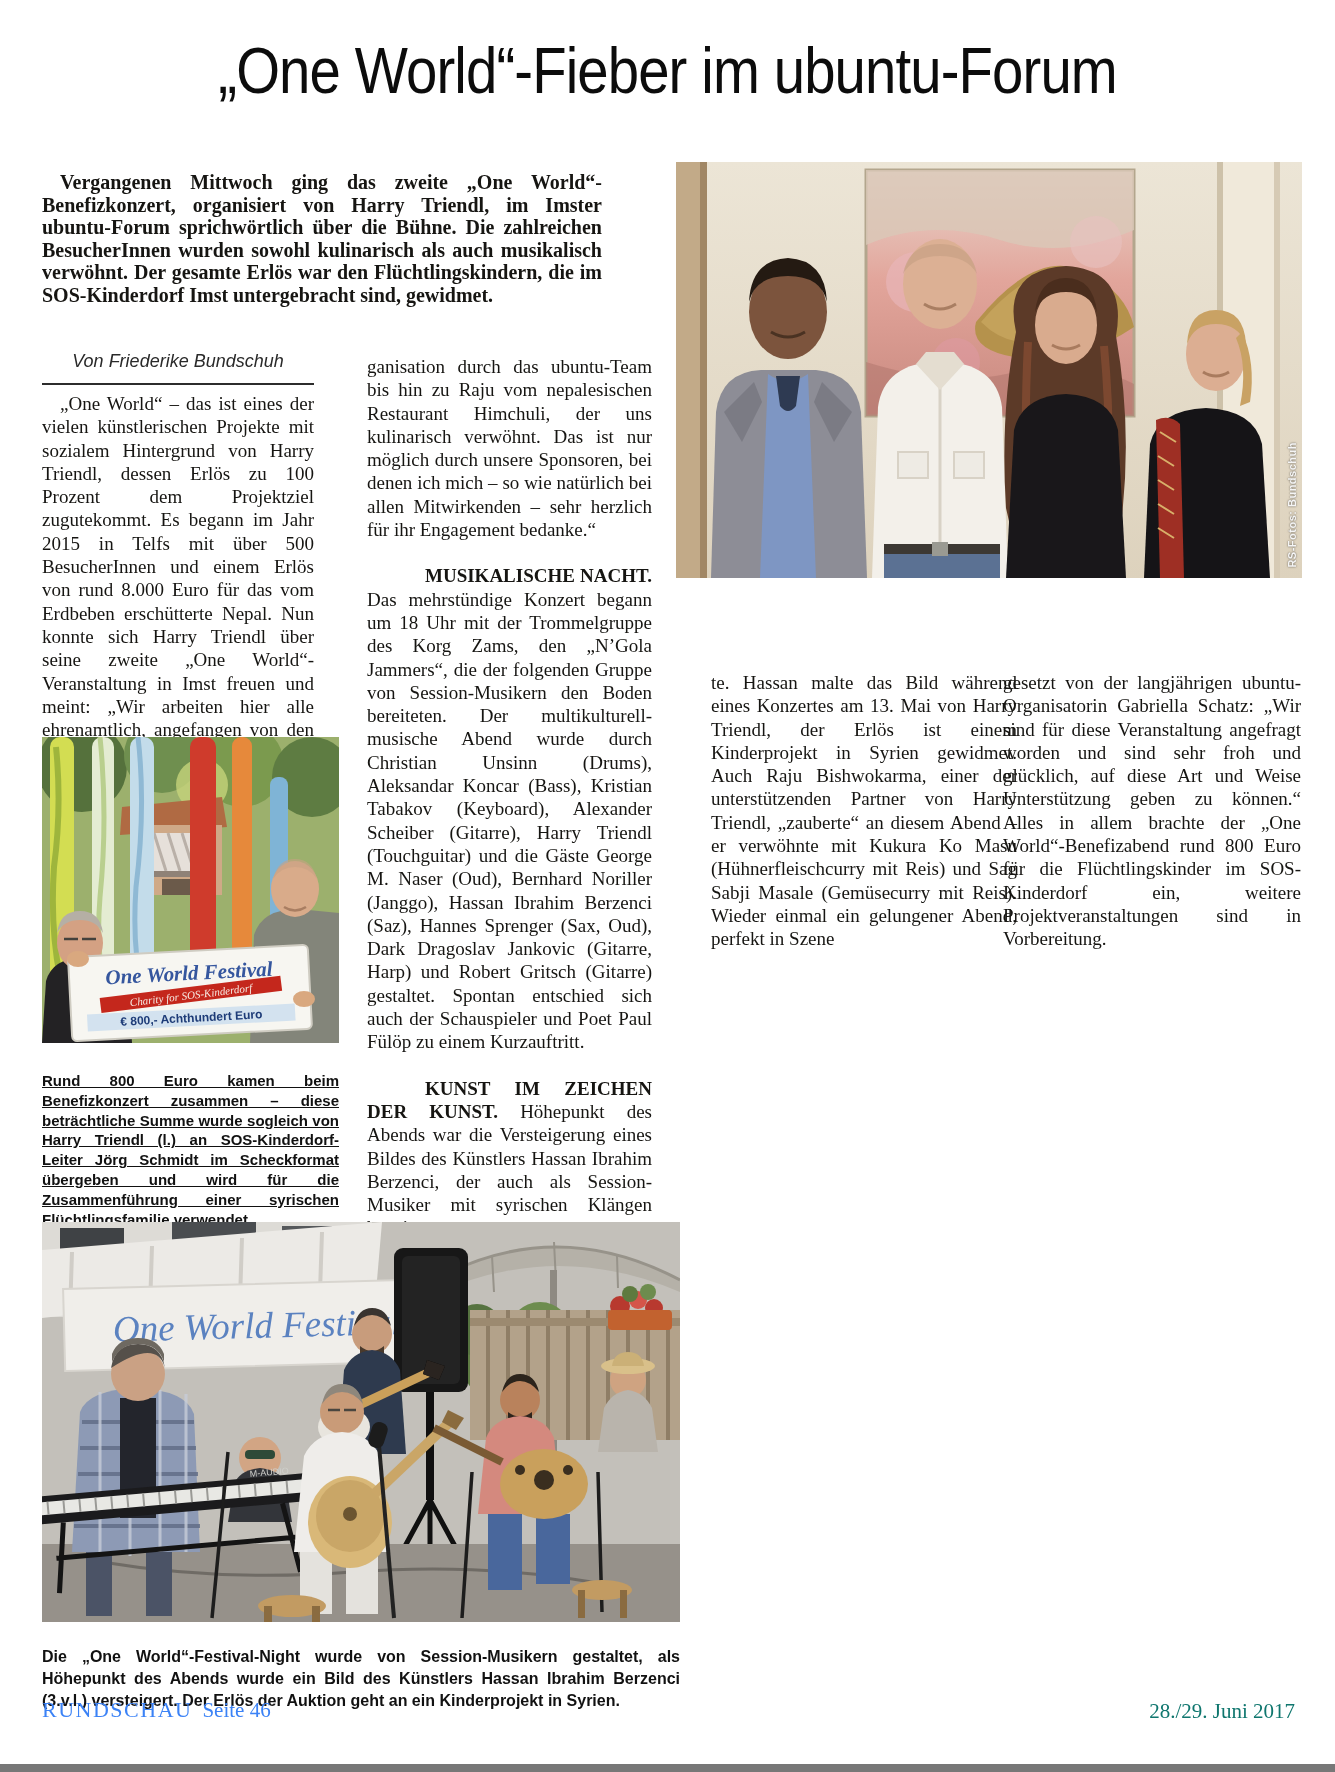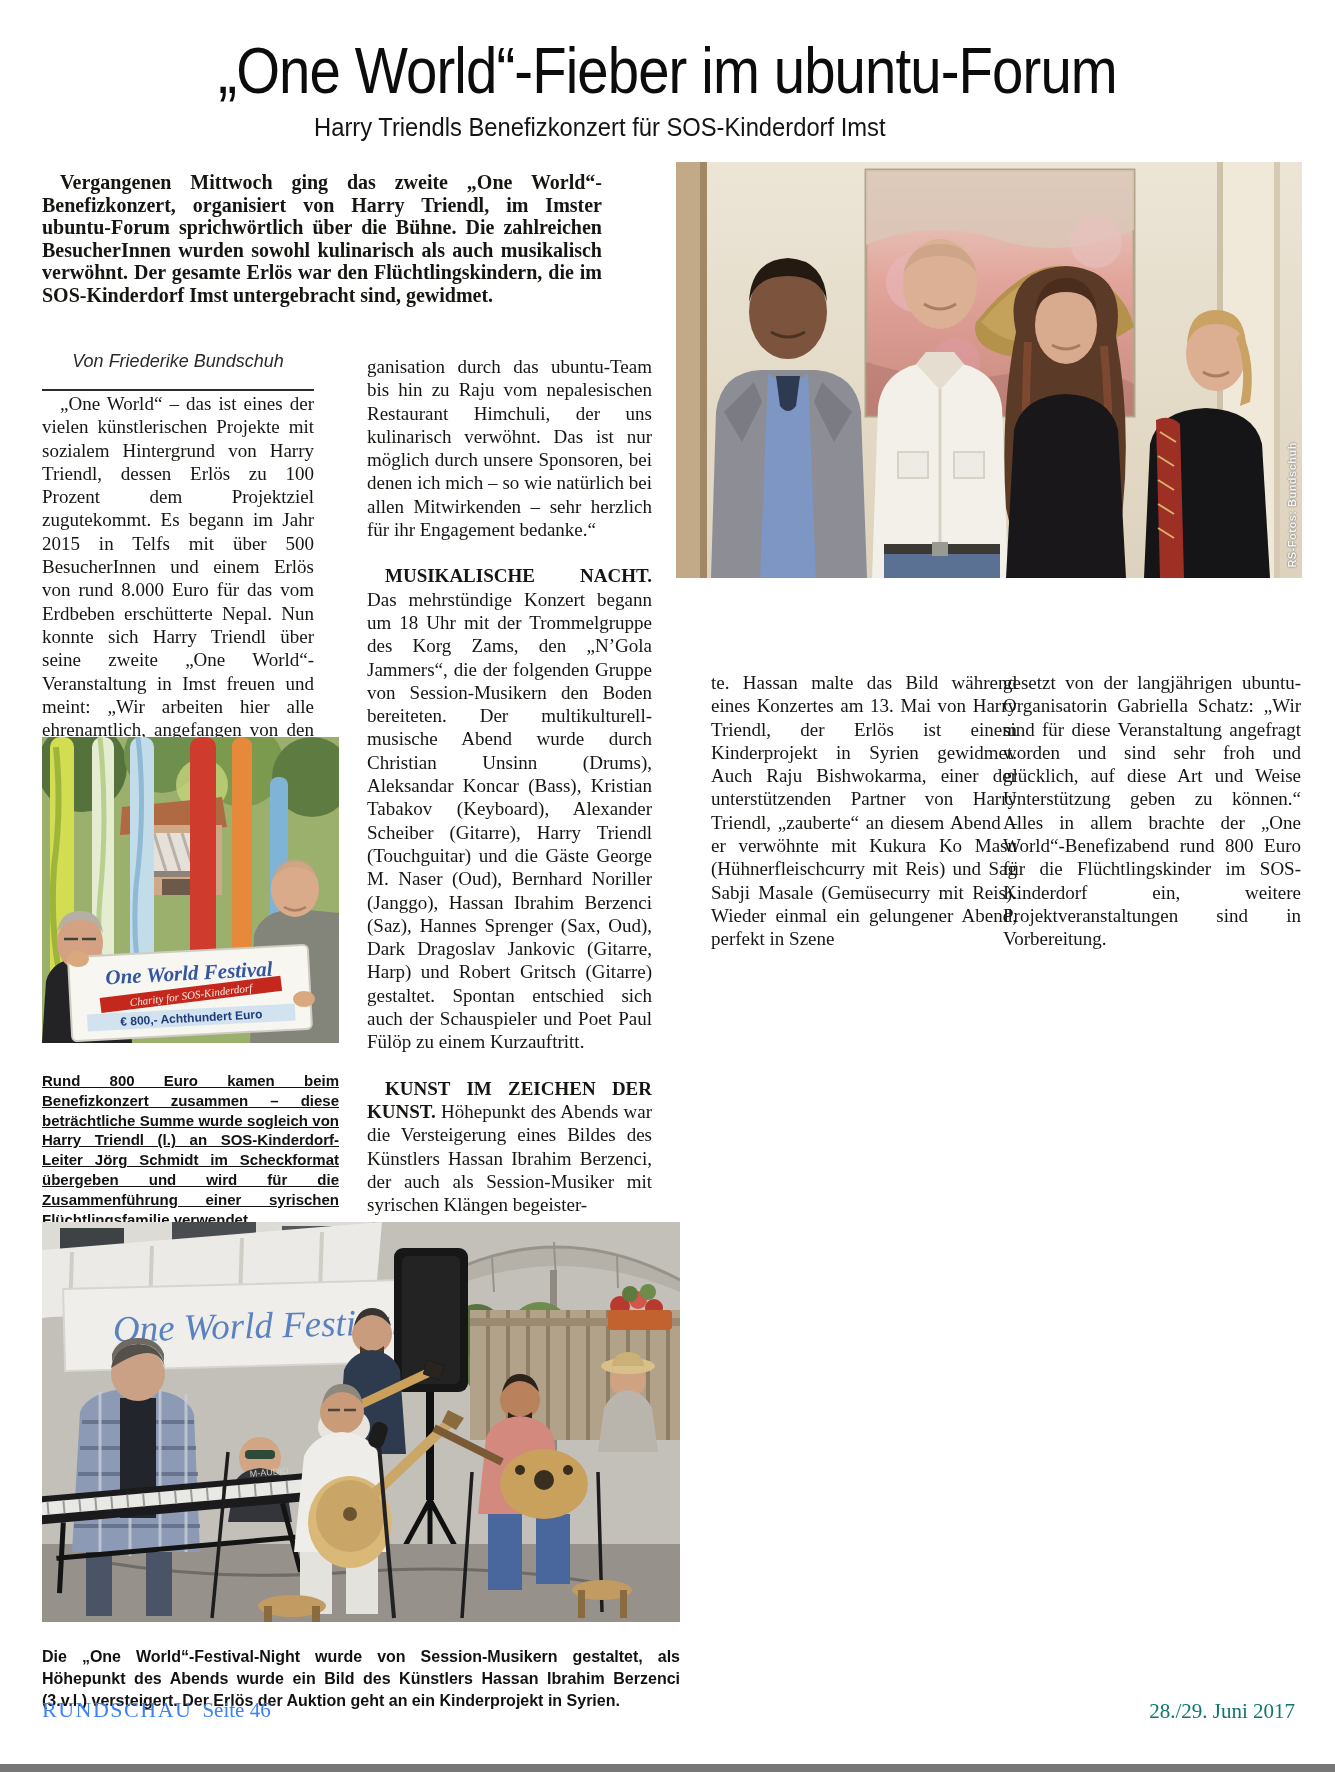--- a/index.html
+++ b/index.html
@@ -22,29 +22,29 @@
   }
   
   .lead{
     position:absolute;left:42px;top:151px;width:560px;
     font-weight:700;font-size:20px;line-height:22.6px;
     text-align:justify;text-indent:18px;
   }
   
   .byline-wrap{
     position:absolute;left:42px;top:351px;width:272px;
-    text-align:center;border-bottom:2px solid #2c2c2c;padding-bottom:17px;
+    text-align:center;border-bottom:2px solid #2c2c2c;padding-bottom:11px;
   }
   .byline{font-family:"Liberation Sans",sans-serif;font-style:italic;font-size:18px;color:#2a2a2a;}
   
   .body-col{position:absolute;font-size:19px;line-height:23.3px;text-align:justify;}
   .body-col p{margin:0 0 23px 0;}
   .body-col p:last-child{margin-bottom:0;}
   .indent{text-indent:18px;}
-  .runin{font-weight:700;}
+  .runin{font-weight:700;margin-left:40px;}
   .runin-block{
     display:block;font-weight:700;text-indent:18px;
     text-align:justify;text-align-last:justify;
   }
   .col1{left:42px;top:392px;width:272px;}
   .col2{left:367px;top:355px;width:285px;}
   .col3{left:676px;top:671px;width:306px;margin-left:35px;}
   .col4{left:1003px;top:671px;width:298px;}
   
   .photo{position:absolute;margin:0;padding:0;}
@@ -74,23 +74,20 @@
   .footer-right{position:absolute;right:40px;top:1699px;font-size:21px;color:#0f766e;}
 </style>
 </head>
 <body>
 
 <div class="page">
 
   <header class="masthead">
     <span class="title">„One World“-Fieber im ubuntu-Forum</span>
   </header>
-  <div class="subhead">
-    <span class="subtitle">Harry Triendls Benefizkonzert für SOS-Kinderdorf Imst</span>
-  </div>
 
   <p class="lead">Vergangenen Mittwoch ging das zweite „One World“-Benefizkonzert, organisiert von Harry Triendl, im Imster ubuntu-Forum sprichwörtlich über die Bühne. Die zahlreichen BesucherInnen wurden sowohl kulinarisch als auch musikalisch verwöhnt. Der gesamte Erlös war den Flüchtlingskindern, die im SOS-Kinderdorf Imst untergebracht sind, gewidmet.</p>
 
   <div class="byline-wrap">
     <span class="byline">Von Friederike Bundschuh</span>
   </div>
 
   <div class="body-col col1">
     <p class="indent">„One World“ – das ist eines der vielen künstlerischen Projekte mit sozialem Hintergrund von Harry Triendl, dessen Erlös zu 100 Prozent dem Projektziel zugutekommt. Es begann im Jahr 2015 in Telfs mit über 500 BesucherInnen und einem Erlös von rund 8.000 Euro für das vom Erdbeben erschütterte Nepal. Nun konnte sich Harry Triendl über seine zweite „One World“-Veranstaltung in Imst freuen und meint: „Wir arbeiten hier alle ehrenamtlich, angefangen von den Musikern, der Or-</p>
   </div>

